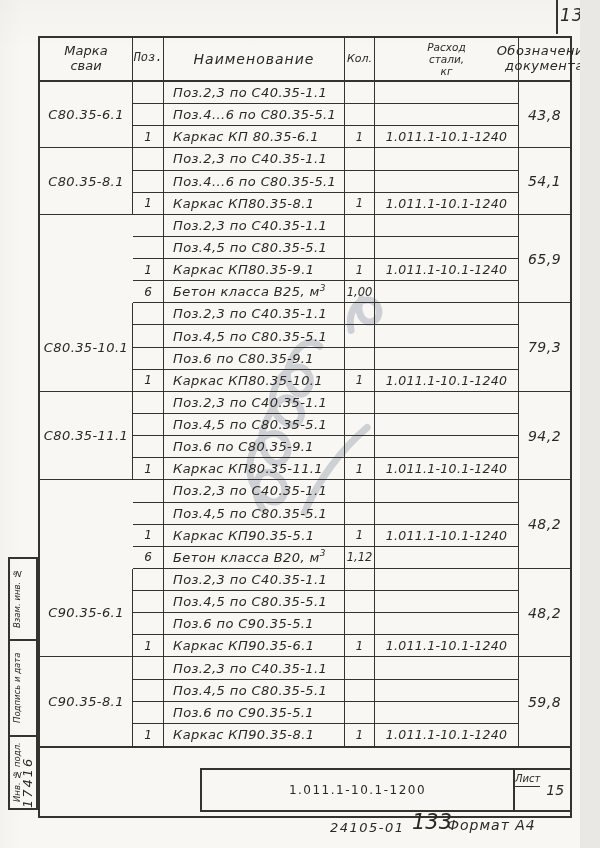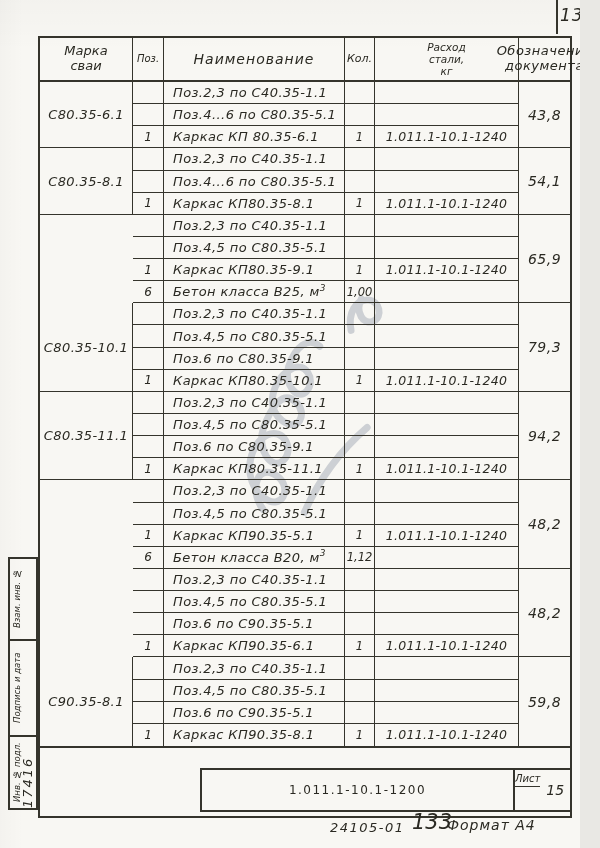--- a/index.html
+++ b/index.html
@@ -16,21 +16,21 @@
   .page-num{position:absolute;left:560px;top:5px;font-size:17px;font-style:italic;letter-spacing:1px;color:var(--ink);}
   .corner-tick{position:absolute;left:556px;top:0;width:2px;height:34px;background:var(--line);}
 
   
   .spec-table{position:absolute;left:38px;top:36px;width:534px;height:712px;border:2px solid var(--line);box-sizing:border-box;background:transparent;}
   .thead{display:grid;grid-template-columns:93px 31px 181px 30px 144px 51px;height:44px;border-bottom:2px solid var(--line);box-sizing:border-box;}
   .th{border-right:1.6px solid var(--line);display:flex;align-items:center;justify-content:center;text-align:center;
       font-style:italic;color:var(--ink);white-space:pre-line;line-height:1.15;}
   .th:last-child{border-right:none;}
   .th-mark{font-size:13px;}
-  .th-pos{font-size:10px;}
+  .th-pos{font-size:12px;font-family:Liberation Mono, monospace;}
   .th-name{font-size:14px;letter-spacing:1px;}
   .th-qty{font-size:11px;}
   .th-doc{font-size:13px;letter-spacing:.5px;}
   .th-steel{font-size:10.5px;}
   .tbody{display:grid;grid-template-columns:93px 31px 181px 30px 144px 51px;grid-template-rows:repeat(30,1fr);height:664px;}
   .cell{border-right:1.6px solid var(--line);border-bottom:1.6px solid var(--line);box-sizing:border-box;
         display:flex;align-items:center;font-style:italic;color:var(--ink);overflow:visible;}
   .c-mark{justify-content:center;font-size:13px;letter-spacing:.4px;}
   .c-pos{justify-content:center;font-size:12px;}
   .c-name{justify-content:flex-start;padding-left:9px;font-size:13px;letter-spacing:.4px;white-space:nowrap;}
@@ -196,20 +196,21 @@
         <div class="cell c-doc" style="grid-area: 20 / 5 / span 1;"></div>
         <div class="cell c-pos" style="grid-area: 21 / 2 / span 1;">1</div>
         <div class="cell c-name" style="grid-area: 21 / 3 / span 1;">Каркас КП90.35-5.1</div>
         <div class="cell c-qty" style="grid-area: 21 / 4 / span 1;">1</div>
         <div class="cell c-doc" style="grid-area: 21 / 5 / span 1;">1.011.1-10.1-1240</div>
         <div class="cell c-pos" style="grid-area: 22 / 2 / span 1;">6</div>
         <div class="cell c-name" style="grid-area: 22 / 3 / span 1;">Бетон класса В20, м<sup>3</sup></div>
         <div class="cell c-qty" style="grid-area: 22 / 4 / span 1;">1,12</div>
         <div class="cell c-doc" style="grid-area: 22 / 5 / span 1;"></div>
         <div class="cell c-steel" style="grid-area: 19 / 6 / span 4;">48,2</div>
+        <div class="cell c-mark" style="grid-area: 23 / 1 / span 4;">С90.35-6.1</div>
         <div class="cell c-pos" style="grid-area: 23 / 2 / span 1;"></div>
         <div class="cell c-name" style="grid-area: 23 / 3 / span 1;">Поз.2,3 по С40.35-1.1</div>
         <div class="cell c-qty" style="grid-area: 23 / 4 / span 1;"></div>
         <div class="cell c-doc" style="grid-area: 23 / 5 / span 1;"></div>
         <div class="cell c-pos" style="grid-area: 24 / 2 / span 1;"></div>
         <div class="cell c-name" style="grid-area: 24 / 3 / span 1;">Поз.4,5 по С80.35-5.1</div>
         <div class="cell c-qty" style="grid-area: 24 / 4 / span 1;"></div>
         <div class="cell c-doc" style="grid-area: 24 / 5 / span 1;"></div>
         <div class="cell c-pos" style="grid-area: 25 / 2 / span 1;"></div>
         <div class="cell c-name" style="grid-area: 25 / 3 / span 1;">Поз.6 по С90.35-5.1</div>

